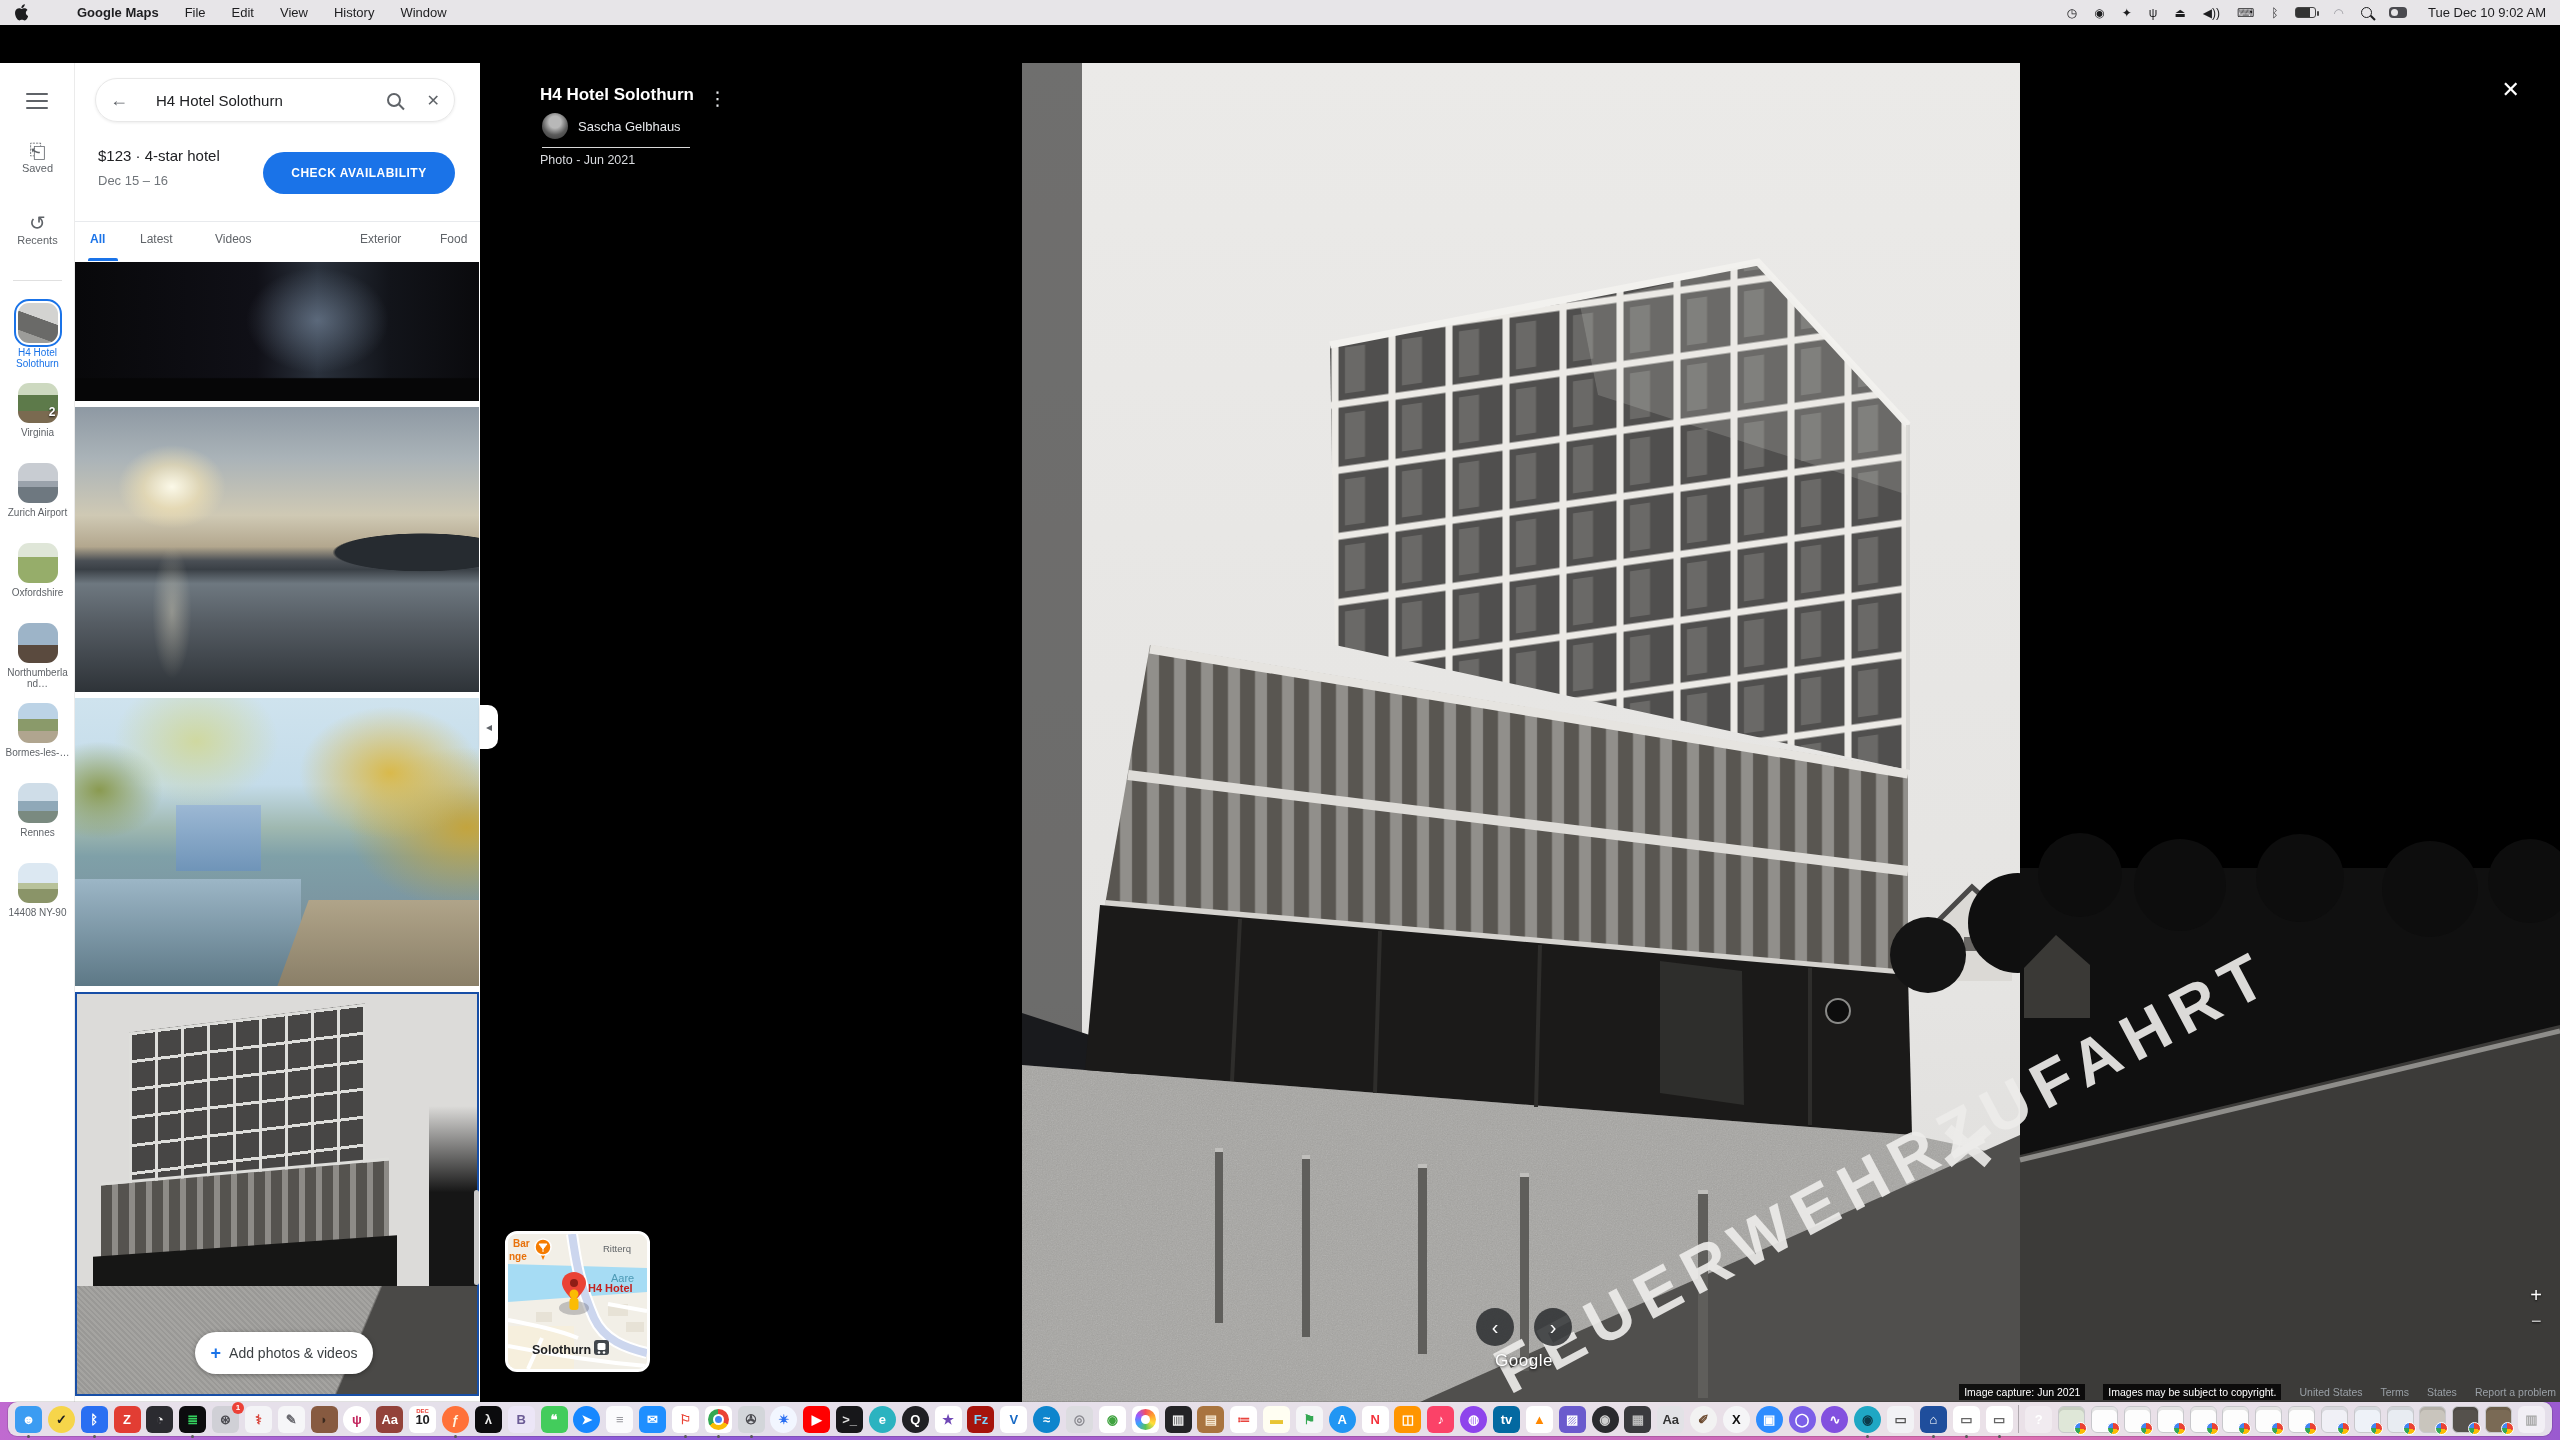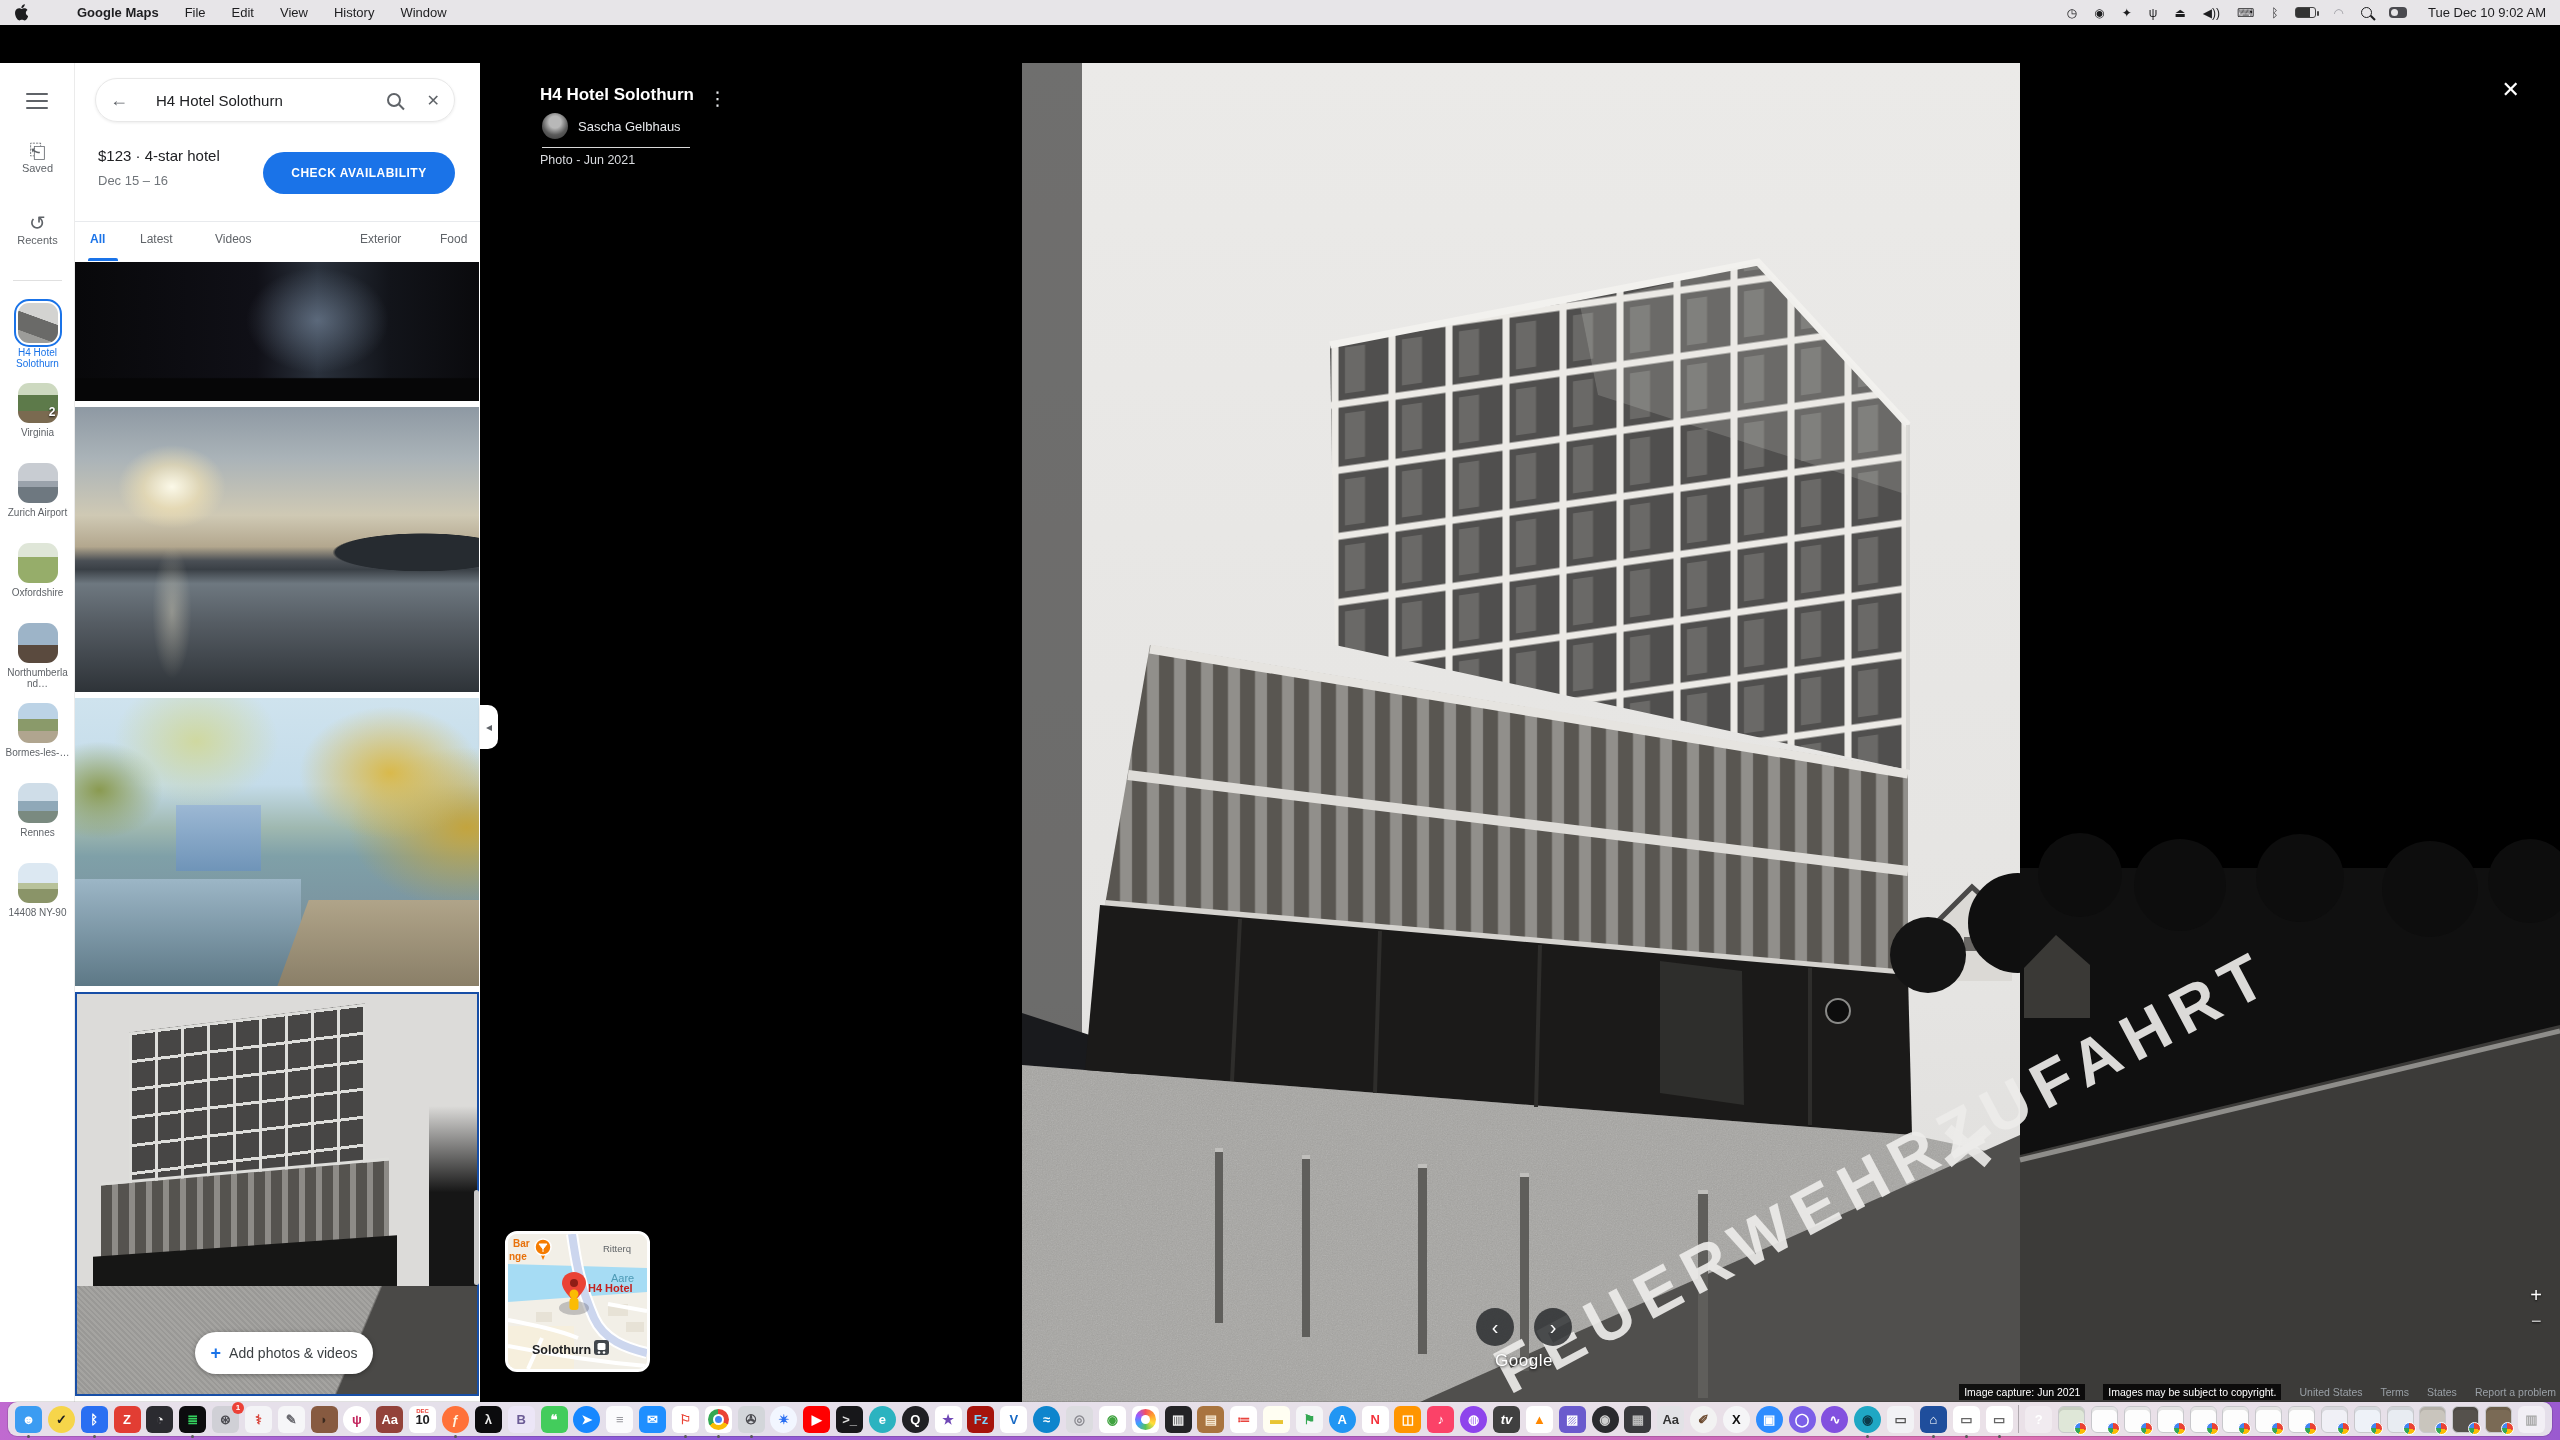--- a/index.html
+++ b/index.html
@@ -513,21 +513,21 @@
       <div class="di" style="background: rgb(35, 35, 38); color: rgb(240, 240, 240);">▥</div>
       <div class="di" style="background: rgb(169, 116, 63); color: rgb(244, 230, 207);">▤</div>
       <div class="di" style="background: rgb(255, 255, 255); color: rgb(232, 68, 62);">≔</div>
       <div class="di" style="background: rgb(255, 254, 242); color: rgb(232, 196, 49);">▬</div>
       <div class="di" style="background: rgb(245, 245, 247); color: rgb(52, 168, 83);">⚑</div>
       <div class="di round" style="background: rgb(33, 150, 243); color: rgb(255, 255, 255);">A</div>
       <div class="di" style="background: rgb(255, 255, 255); color: rgb(244, 51, 60);">N</div>
       <div class="di" style="background: rgb(255, 149, 0); color: rgb(255, 255, 255);">◫</div>
       <div class="di" style="background: rgb(251, 66, 104); color: rgb(255, 255, 255);">♪</div>
       <div class="di round" style="background: rgb(142, 68, 236); color: rgb(255, 255, 255);">◍</div>
-      <div class="di" style="background: #404040; color: rgb(255, 255, 255); font-style: italic;">tv</div>
+      <div class="di" style="background: #0369a1; color: rgb(255, 255, 255);">tv</div>
       <div class="di" style="background: rgb(255, 255, 255); color: rgb(255, 136, 0);">▲</div>
       <div class="di" style="background: rgb(106, 90, 205); color: rgb(255, 255, 255);">▨</div>
       <div class="di round" style="background: rgb(42, 42, 46); color: rgb(207, 207, 207);">◉</div>
       <div class="di" style="background: rgb(58, 58, 62); color: rgb(187, 187, 187);">▦</div>
       <div class="di" style="background: rgb(226, 226, 230); color: rgb(51, 51, 51);">Aa</div>
       <div class="di round" style="background: rgb(242, 242, 242); color: rgb(107, 74, 47);">✐</div>
       <div class="di round" style="background: rgb(245, 245, 247); color: rgb(17, 17, 17);">X</div>
       <div class="di round" style="background: rgb(45, 140, 255); color: rgb(255, 255, 255);">▣</div>
       <div class="di round" style="background: rgb(123, 95, 232); color: rgb(255, 255, 255);">◯</div>
       <div class="di round" style="background: rgb(130, 80, 223); color: rgb(255, 255, 255);">∿</div>

